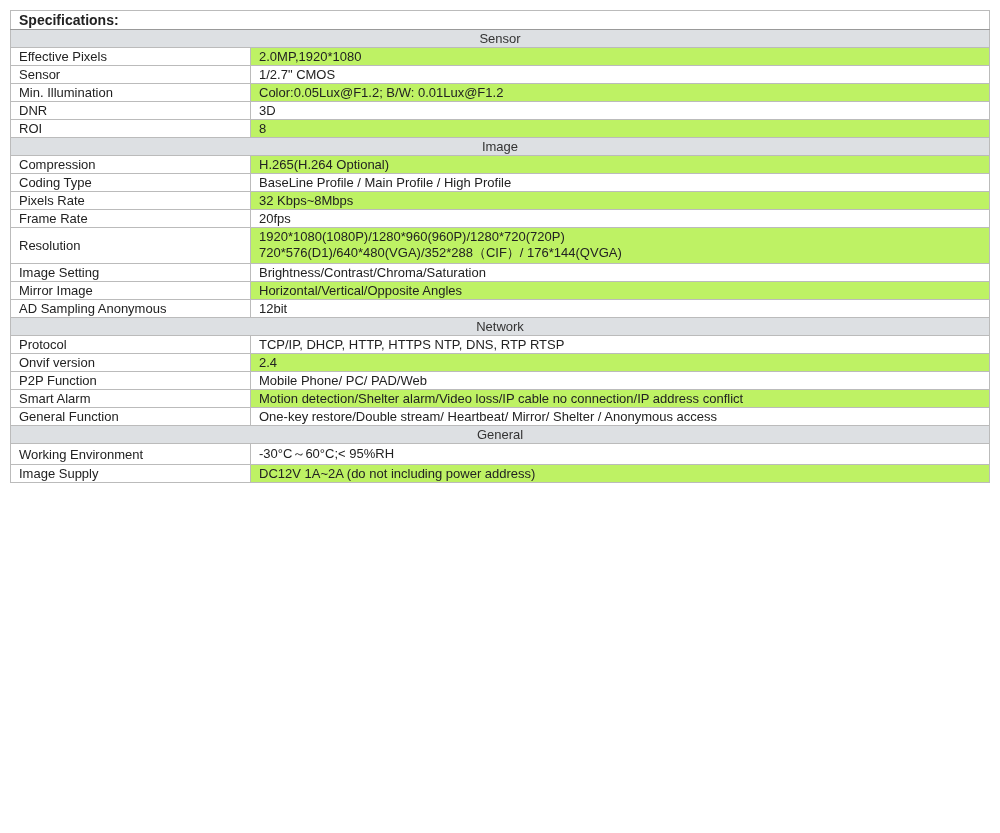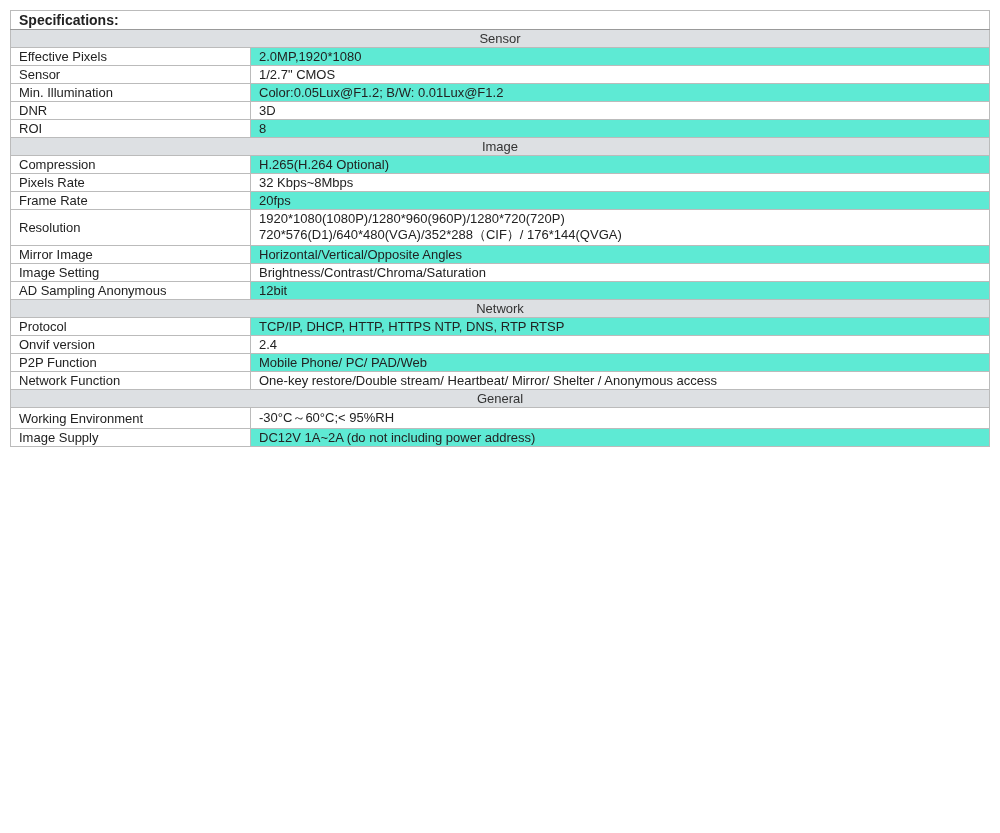--- a/index.html
+++ b/index.html
@@ -31,21 +31,21 @@
       text-align: center;
       font-weight: normal;
       color: #333;
     }
     .label-col {
       width: 240px;
       background: #fff;
       margin-top: 34px;
     }
     .value-col {
-      background: #5eead4;
+      background: #bef264;
     }
     tr:nth-child(even) .label-col,
     tr:nth-child(even) .value-col {
       background: #fff;
     }
   </style>
 </head>
 <body>
 
 <table class="specs-table">
@@ -77,38 +77,42 @@
         <td class="value-col">8</td>
       </tr>
       <tr class="section-header">
         <td colspan="2">Image</td>
       </tr>
       <tr>
         <td class="label-col">Compression</td>
         <td class="value-col">H.265(H.264 Optional)</td>
       </tr>
       <tr>
+        <td class="label-col">Coding Type</td>
+        <td class="value-col">BaseLine Profile / Main Profile / High Profile</td>
+      </tr>
+      <tr>
         <td class="label-col">Pixels Rate</td>
         <td class="value-col">32 Kbps~8Mbps</td>
       </tr>
       <tr>
         <td class="label-col">Frame Rate</td>
         <td class="value-col">20fps</td>
       </tr>
       <tr>
         <td class="label-col">Resolution</td>
         <td class="value-col"><span>1920*1080(1080P)/1280*960(960P)/1280*720(720P)</span><br><span>720*576(D1)/640*480(VGA)/352*288（CIF）/ 176*144(QVGA)</span></td>
       </tr>
       <tr>
+        <td class="label-col">Image Setting</td>
+        <td class="value-col">Brightness/Contrast/Chroma/Saturation</td>
+      </tr>
+      <tr>
         <td class="label-col">Mirror Image</td>
         <td class="value-col">Horizontal/Vertical/Opposite Angles</td>
-      </tr>
-      <tr>
-        <td class="label-col">Image Setting</td>
-        <td class="value-col">Brightness/Contrast/Chroma/Saturation</td>
       </tr>
       <tr>
         <td class="label-col">AD Sampling Anonymous</td>
         <td class="value-col">12bit</td>
       </tr>
       <tr class="section-header">
         <td colspan="2">Network</td>
       </tr>
       <tr>
         <td class="label-col">Protocol</td>
@@ -116,21 +120,25 @@
       </tr>
       <tr>
         <td class="label-col">Onvif version</td>
         <td class="value-col">2.4</td>
       </tr>
       <tr>
         <td class="label-col">P2P Function</td>
         <td class="value-col">Mobile Phone/ PC/ PAD/Web</td>
       </tr>
       <tr>
-        <td class="label-col">Network Function</td>
+        <td class="label-col">Smart Alarm</td>
+        <td class="value-col">Motion detection/Shelter alarm/Video loss/IP cable no connection/IP address conflict</td>
+      </tr>
+      <tr>
+        <td class="label-col">General Function</td>
         <td class="value-col">One-key restore/Double stream/ Heartbeat/ Mirror/ Shelter / Anonymous access</td>
       </tr>
       <tr class="section-header">
         <td colspan="2">General</td>
       </tr>
       <tr>
         <td class="label-col">Working Environment</td>
         <td class="value-col">-30°C～60°C;&lt; 95%RH</td>
       </tr>
       <tr>

